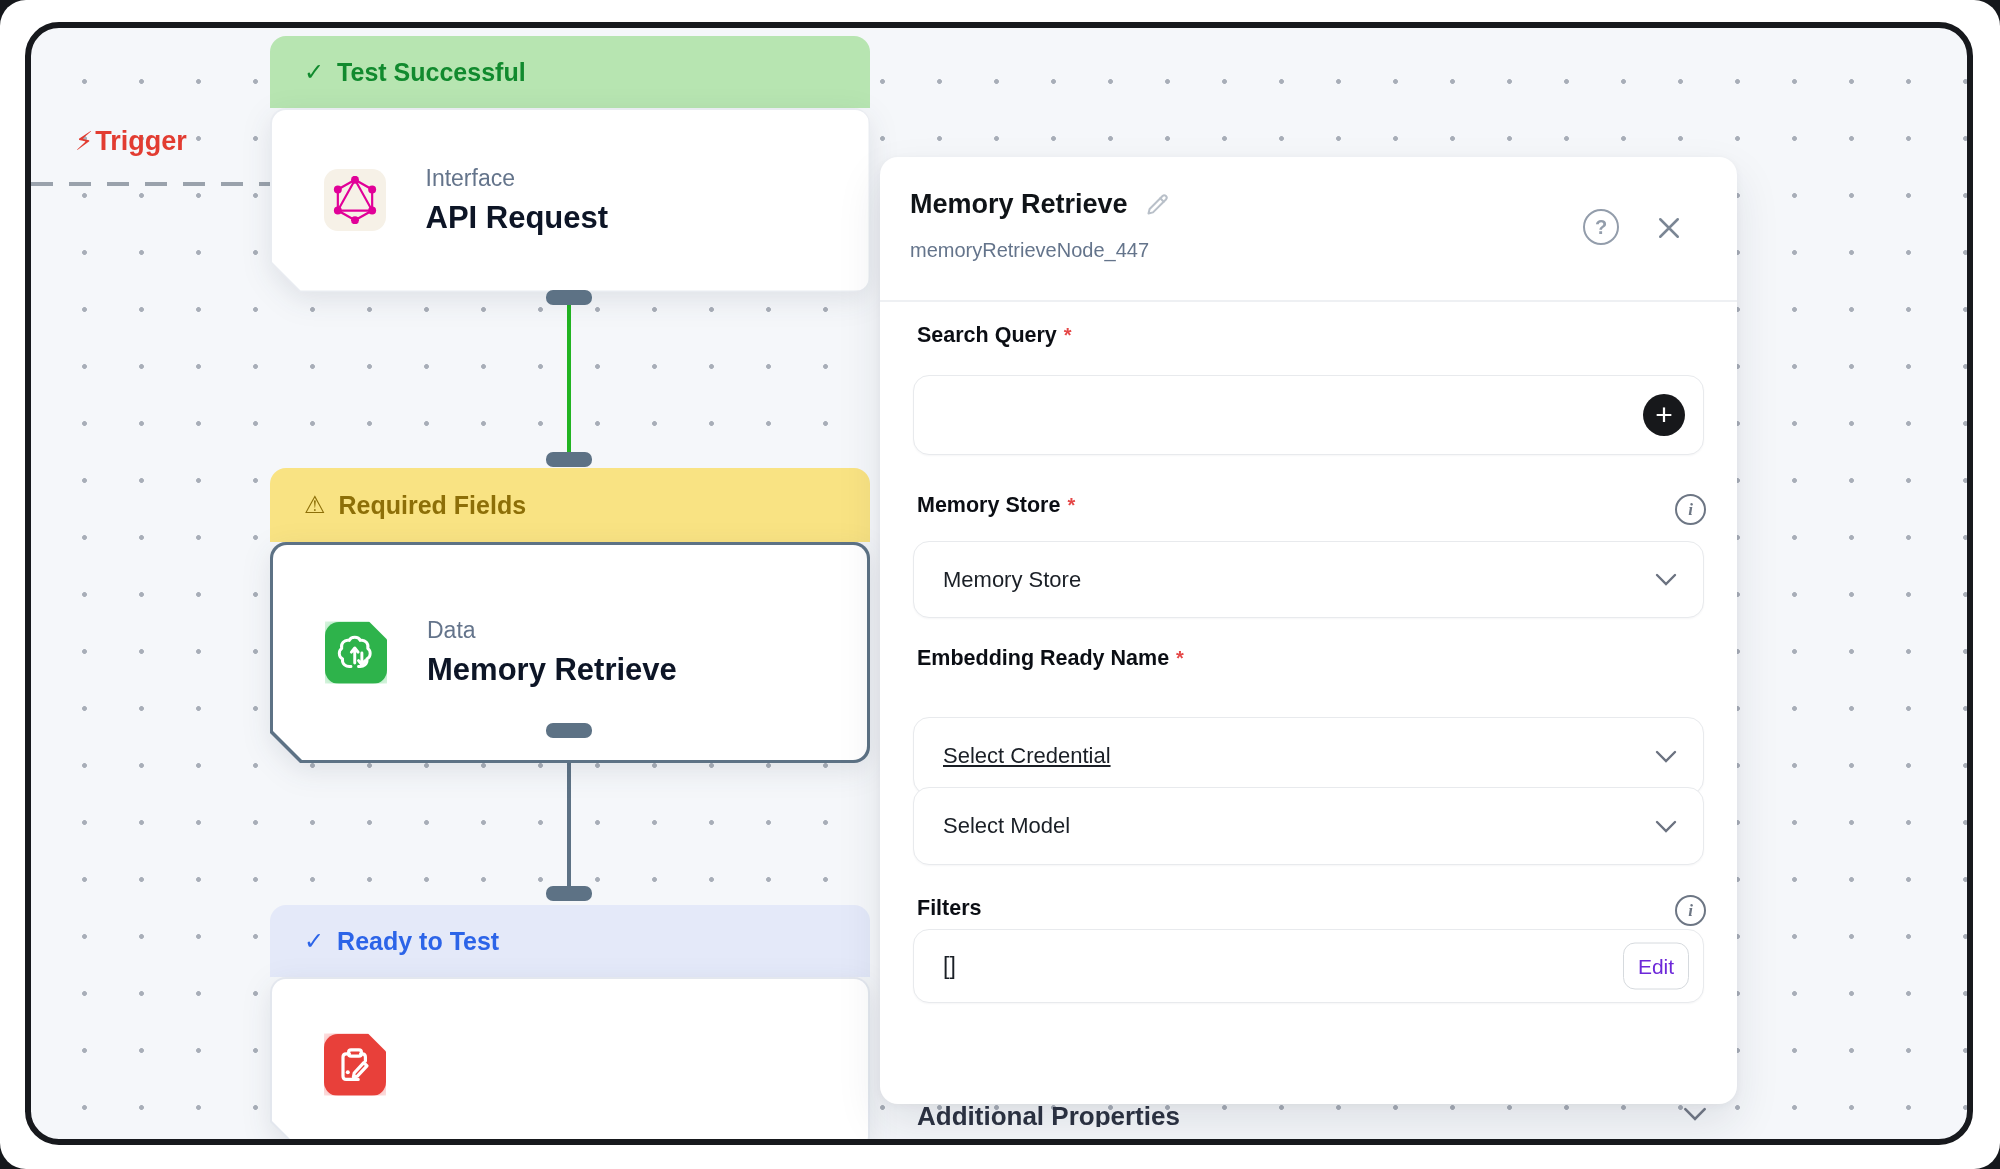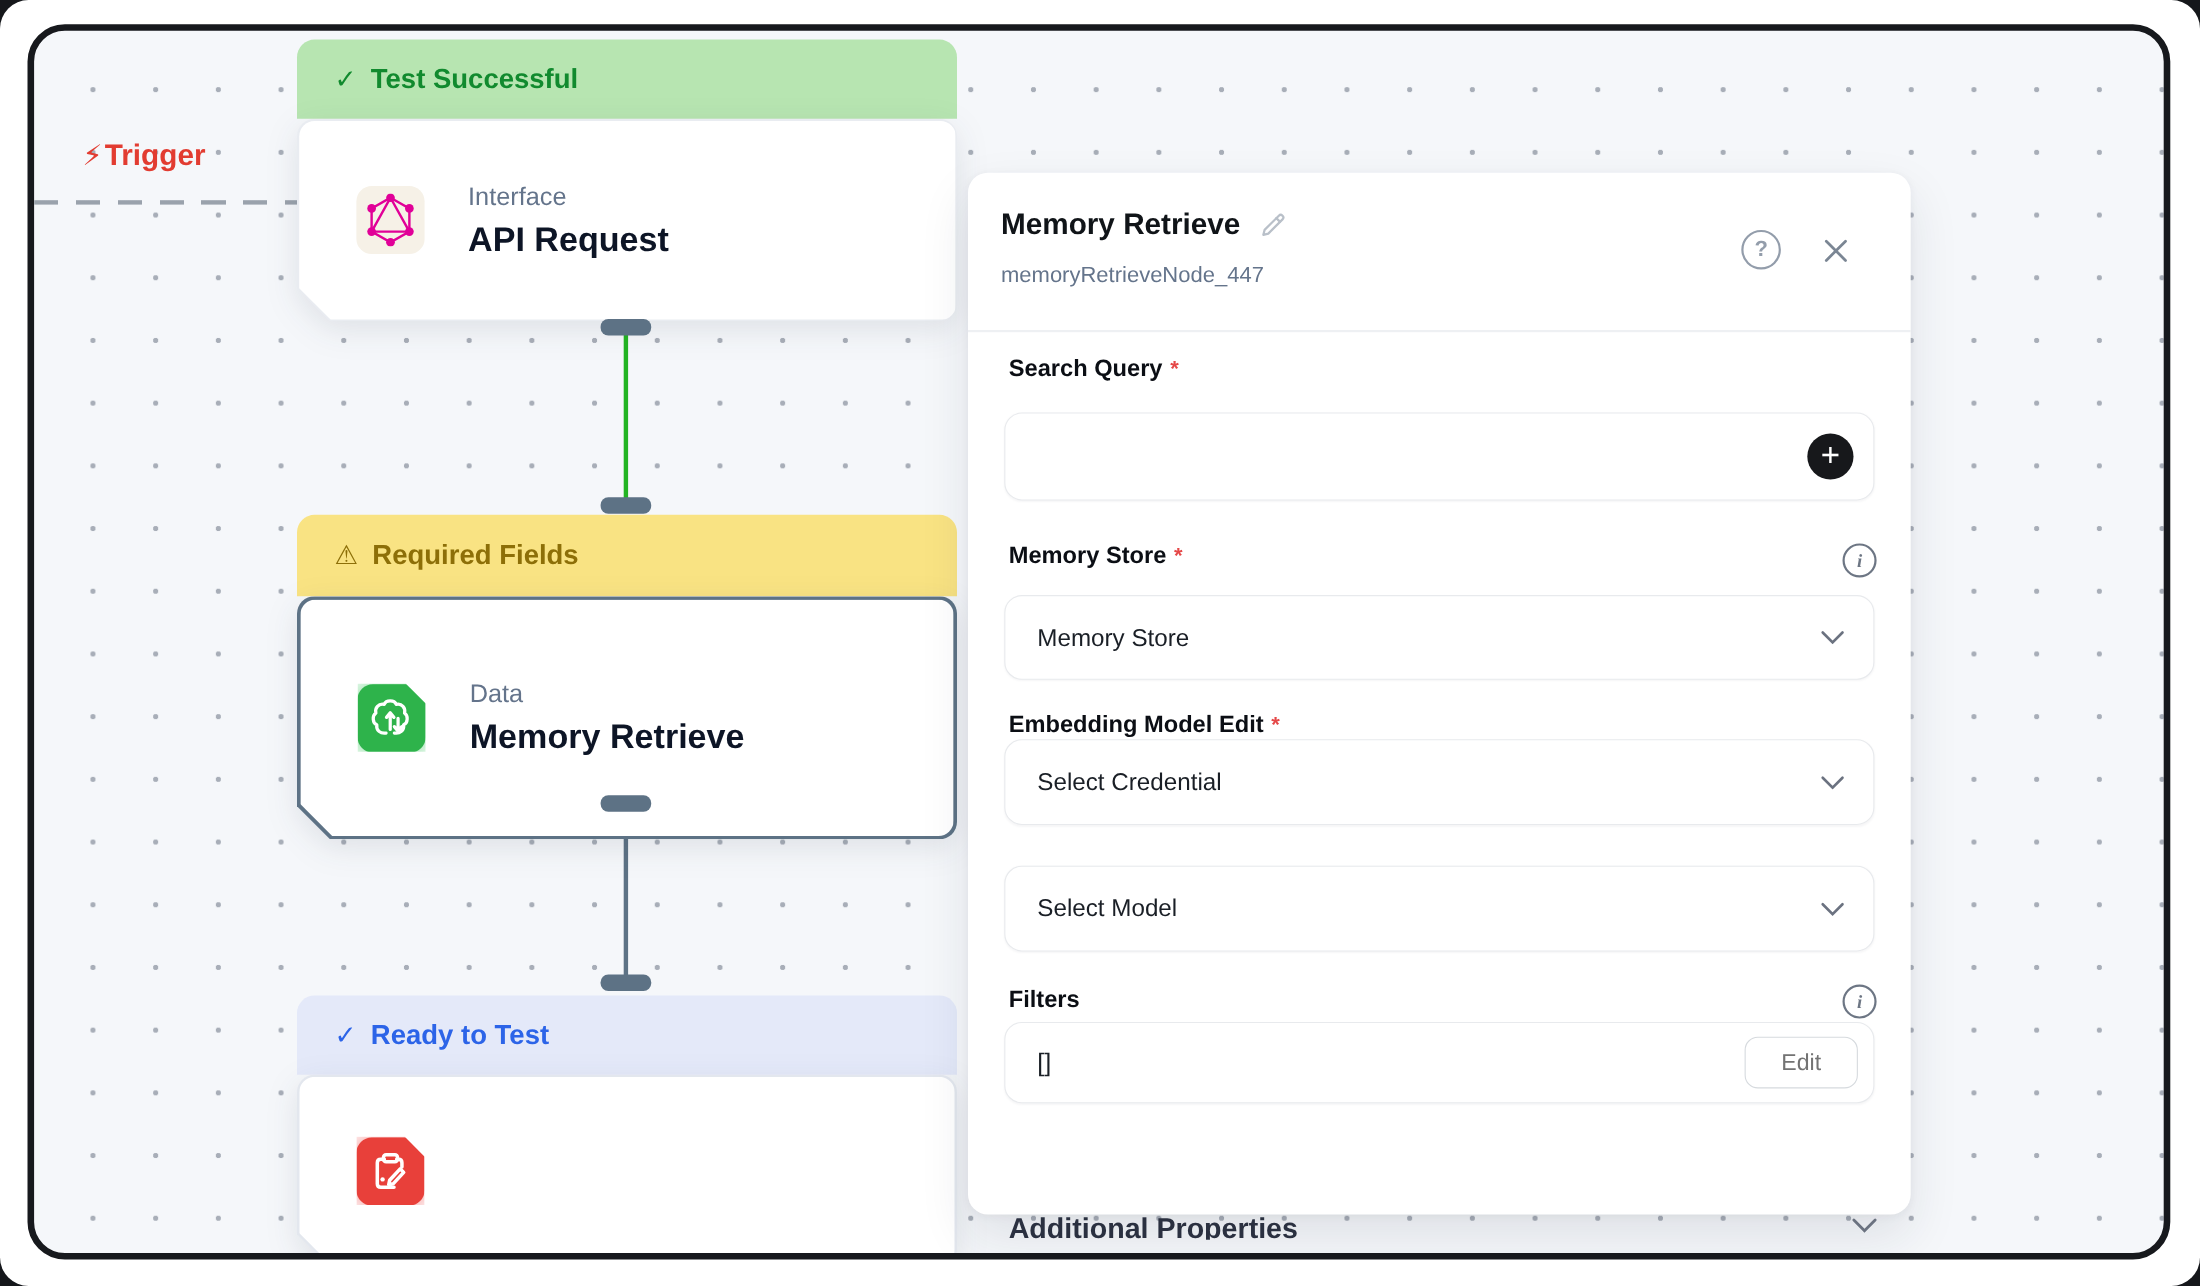--- a/index.html
+++ b/index.html
@@ -66,24 +66,24 @@
 
   .field-label{ position:absolute; left:37px; font-size:21.5px; font-weight:700; color:#0b0e14; }
   .req{ color:#e54848; margin-left:7px; font-size:20px; }
   .info-icon{ width:31px; height:31px; border:2.5px solid #6d7684; border-radius:50%; color:#6d7684; font-size:17px; font-style:italic; font-weight:700; font-family:"Liberation Serif",serif; }
 
   .box{ position:absolute; left:33px; width:791px; background:#fff; border:1.5px solid #e8eaed; border-radius:16px; box-shadow:0 1px 2px rgba(15,23,42,.04); }
   .input-tall{ top:218px; height:80px; }
   .plus-btn{ position:absolute; right:18px; top:50%; transform:translateY(-50%); width:42px; height:42px; border-radius:50%; background:#17181b; color:#fff; font-size:30px; font-weight:400; display:flex; align-items:center; justify-content:center; line-height:1; }
   .select{ display:flex; align-items:center; justify-content:space-between; padding:0 26px 0 29px; font-size:22px; color:#1a1f26; }
   .sel-1{ top:384px; height:77px; }
-  .sel-2{ top:515px; height:78px; }
+  .sel-2{ top:560px; height:78px;text-decoration:underline; }
   .sel-3{ top:630px; height:78px; }
   .filters-box{ top:772px; height:74px; display:flex; align-items:center; padding-left:29px; font-size:23px; color:#1a1f26; }
-  .edit-btn{ position:absolute; right:14px; top:50%; transform:translateY(-50%); width:103px; height:47px; border:1.5px solid #d6dade; border-radius:12px; background:#fff; color:#737373; font-size:21px; display:flex; align-items:center; justify-content:center; }
+  .edit-btn{ position:absolute; right:14px; top:50%; transform:translateY(-50%); width:66px; height:47px; border:1.5px solid #d6dade; border-radius:12px; background:#fff; color:#6d28d9; font-size:21px; display:flex; align-items:center; justify-content:center; }
   .panel-clip{ position:absolute; left:30px; right:24px; top:890px; height:32px; overflow:hidden;margin-top:48px; }
   .add-props{ position:absolute; left:7px; top:6px; font-size:26px; font-weight:700; color:#2a3040; white-space:nowrap; }
   .add-chevron{ position:absolute; right:6px; top:12px; }
 
   svg{ display:block; }
 </style>
 </head>
 <body>
 
 <div class="page">
@@ -213,21 +213,21 @@
           <span>i</span>
         </div>
       <div class="box select sel-1">
         <span>Memory Store</span>
         <svg width="22" height="13" viewBox="0 0 22 13" fill="none" stroke="#6b7280" stroke-width="2.4" stroke-linecap="round">
             <path d="M2 2 L11 11 L20 2"></path>
           </svg>
       </div>
 
       <div class="field-label" style="top:489px">
-        <span>Embedding Model Edit</span><span class="req">*</span>
+        <span>Embedding Ready Name</span><span class="req">*</span>
       </div>
       <div class="box select sel-2">
         <span>Select Credential</span>
         <svg width="22" height="13" viewBox="0 0 22 13" fill="none" stroke="#6b7280" stroke-width="2.4" stroke-linecap="round">
             <path d="M2 2 L11 11 L20 2"></path>
           </svg>
       </div>
       <div class="box select sel-3">
         <span>Select Model</span>
         <svg width="22" height="13" viewBox="0 0 22 13" fill="none" stroke="#6b7280" stroke-width="2.4" stroke-linecap="round">

